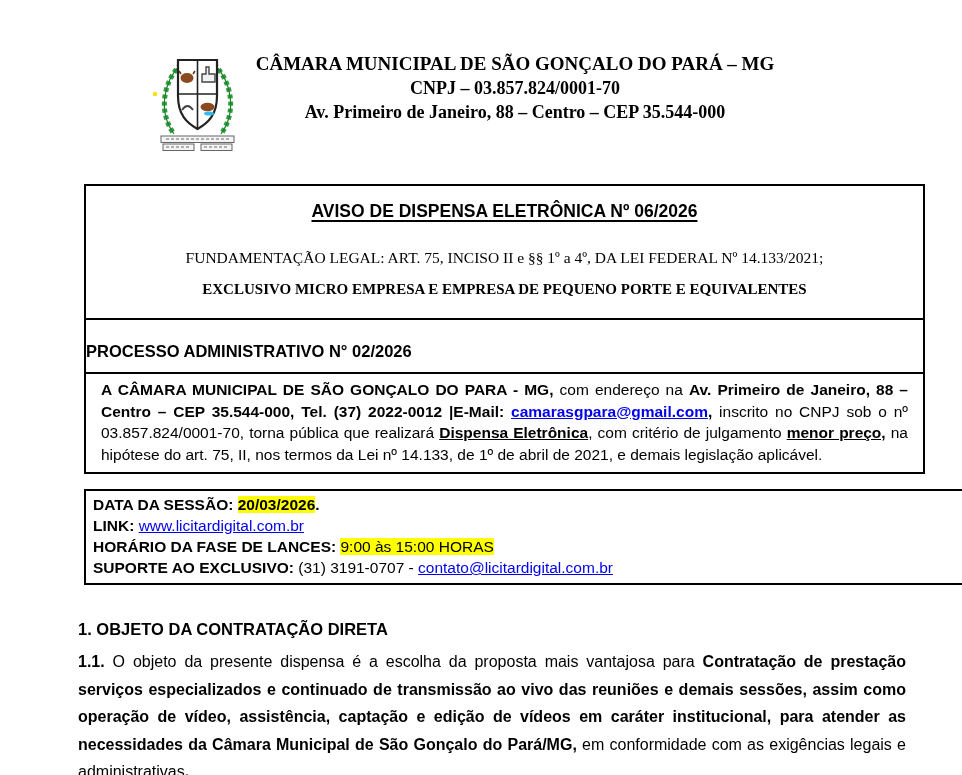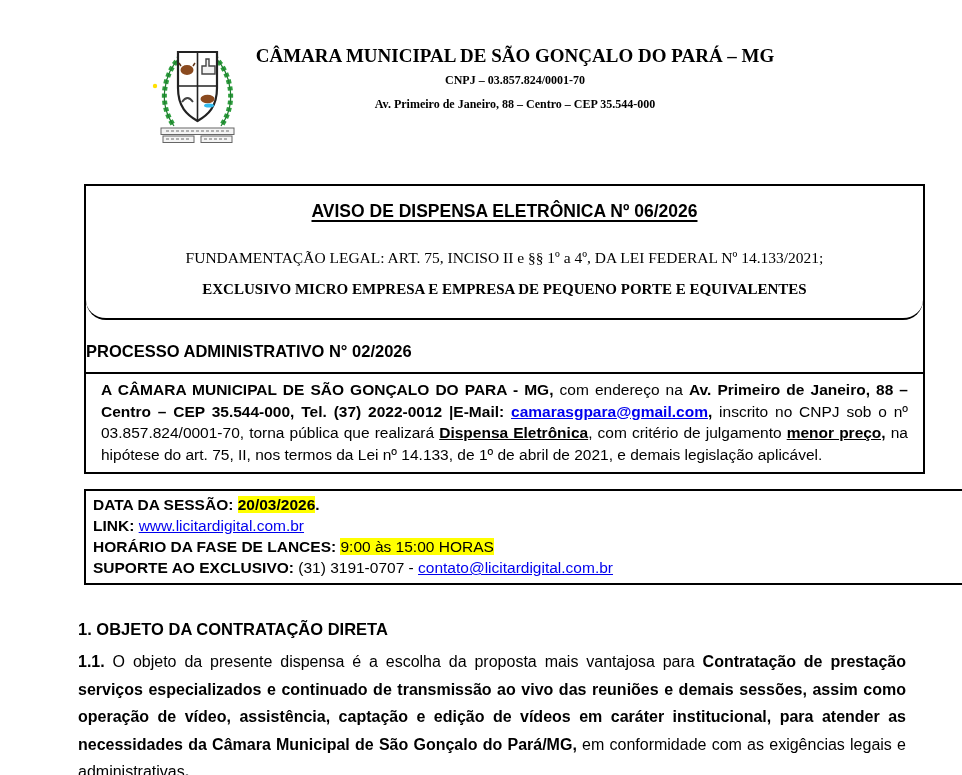--- a/index.html
+++ b/index.html
@@ -2,29 +2,29 @@
 <html><head>
 <meta charset="utf-8">
 <style>
   html,body{margin:0;padding:0;}
   body{
     width:962px;height:775px;background:#ffffff;overflow:hidden;position:relative;
     font-family:"Liberation Sans",sans-serif;color:#000;
     -webkit-font-smoothing:antialiased;
   }
   
-  .header{position:absolute;left:0;top:0;width:962px;height:160px;}
+  .header{position:absolute;left:0;top:8px;width:962px;height:160px;}
   .logo{position:absolute;left:150px;top:44px;width:95px;height:102px;}
   .header-text{position:absolute;left:215px;top:44px;width:600px;text-align:center;
     font-family:"Liberation Serif",serif;font-weight:bold;line-height:24px;}
   .header-text .org{font-size:19px;}
-  .header-text .sub{font-size:12px;}
+  .header-text .sub{font-size:18px;}
   
   .box1{position:absolute;left:84px;top:184px;width:841px;border:2px solid #000;box-sizing:border-box;background:#fff;}
-  .row-a{border-bottom:2px solid #000;text-align:center;padding:15px 10px 20px;border-radius:20px;}
+  .row-a{border-bottom:2px solid #000;text-align:center;padding:15px 10px 20px;}
   .notice-title{display:inline-block;font-size:17.5px;font-weight:bold;
     text-decoration:underline;text-decoration-thickness:2px;text-underline-offset:3px;margin-bottom:0;}
   .legal-basis{font-family:"Liberation Serif",serif;font-size:15.5px;margin-top:27px;}
   .exclusivity{font-family:"Liberation Serif",serif;font-size:15px;font-weight:bold;margin-top:14px;}
   .row-b{border-bottom:2px solid #000;text-align:left;height:54px;box-sizing:border-box;
     padding-top:22px;font-size:16.5px;font-weight:bold;}
   .row-c{padding:5px 15px 7px;text-align:justify;font-size:15.5px;line-height:21.5px;}
   
   .box2{position:absolute;left:84px;top:489px;width:894px;border:2px solid #000;box-sizing:border-box;
     padding:3px 7px 5px;background:#fff;}

